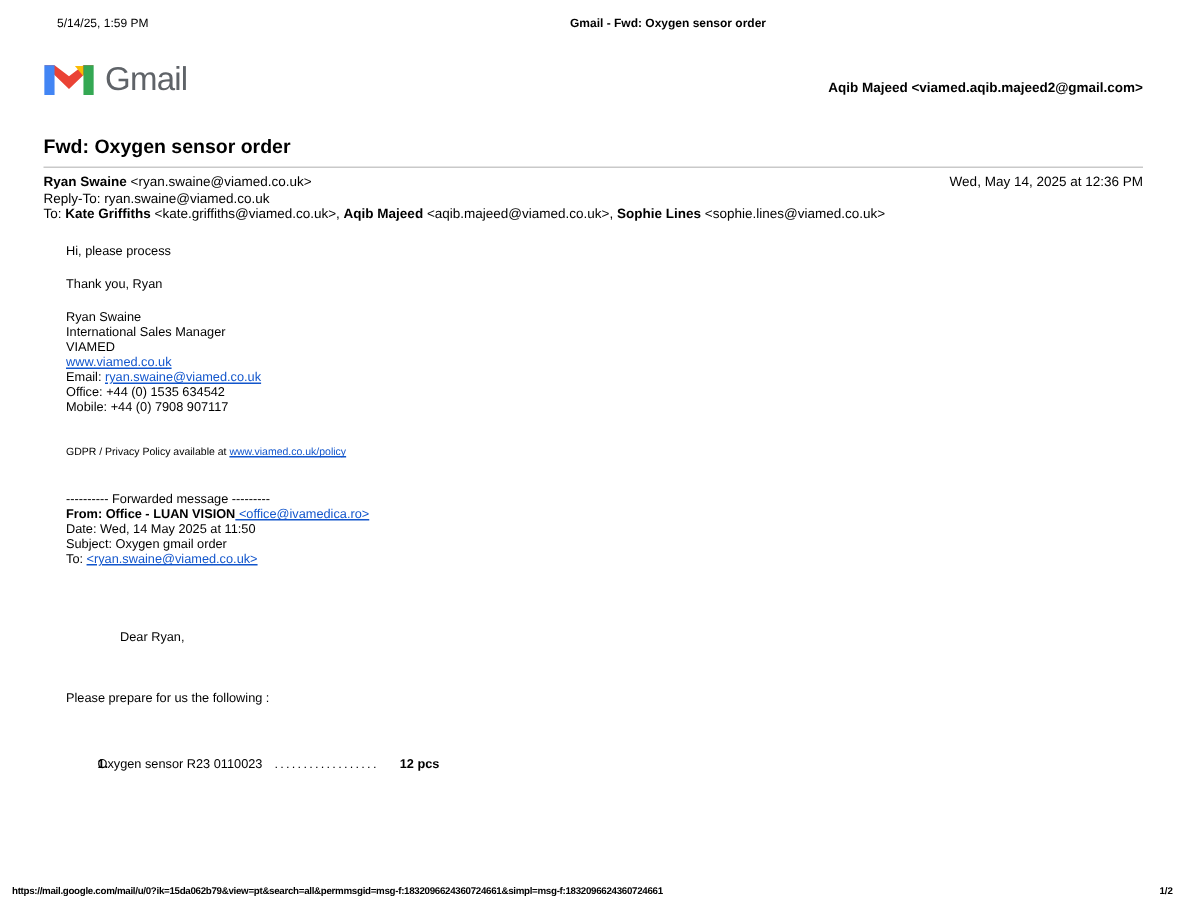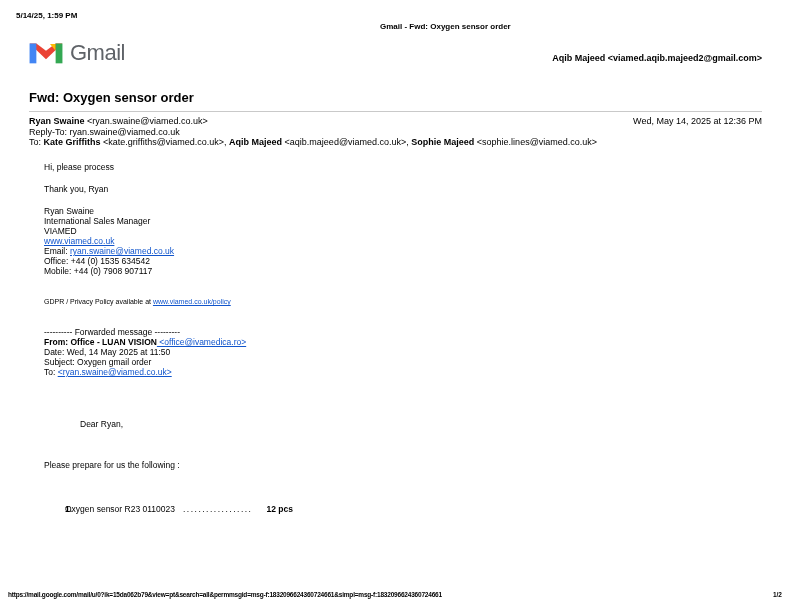--- a/index.html
+++ b/index.html
@@ -2,22 +2,22 @@
 <html><head>
 <meta charset="utf-8">
 <style>
   * { margin:0; padding:0; box-sizing:border-box; }
   html,body { background:#fff; }
   .page {
     position:relative; width:792px; height:612px; background:#ffffff;
     font-family:"Liberation Sans", sans-serif; color:#000; overflow:hidden;
   }
   
-  .print-header-date { position:absolute; top:11px; left:16px; font-size:8px; font-weight:700;text-align:right; }
-  .print-header-title { position:absolute; top:11px; left:380px; font-size:8px; font-weight:700;margin-top:11px; }
+  .print-header-date { position:absolute; top:11px; left:38px; font-size:8px; font-weight:400;text-align:right; }
+  .print-header-title { position:absolute; top:11px; left:380px; font-size:8px; font-weight:700; }
   .print-footer-url { position:absolute; top:591px; left:8px; font-size:6.5px; font-weight:700; letter-spacing:-0.2px; }
   .print-footer-page { position:absolute; top:591px; right:10px; font-size:6.5px; font-weight:700; }
   
   .masthead { position:absolute; top:40px; left:29px; display:flex; gap:7px; }
   .gmail-wordmark { font-size:22px; color:#5f6368; letter-spacing:-0.5px; }
   .account-line { position:absolute; top:53px; right:30px; font-size:9px; font-weight:700; }
   
   .subject { position:absolute; top:90px; left:29px; font-size:13px; font-weight:700; }
   .subject-rule { position:absolute; top:111px; left:29px; width:733px; border-top:1px solid #c9c9c9; }
   
@@ -63,21 +63,21 @@
   <div class="subject">Fwd: Oxygen sensor order</div>
   <div class="subject-rule"></div>
 
   <div class="msg-header">
     <div>
       <span class="bold">Ryan Swaine</span><span> &lt;ryan.swaine@viamed.co.uk&gt;</span>
       <span class="msg-date">Wed, May 14, 2025 at 12:36 PM</span>
     </div>
     <div>Reply-To: ryan.swaine@viamed.co.uk</div>
     <div>
-      <span>To: </span><span class="bold">Kate Griffiths</span><span> &lt;kate.griffiths@viamed.co.uk&gt;</span><span>, </span><span class="bold">Aqib Majeed</span><span> &lt;aqib.majeed@viamed.co.uk&gt;</span><span>, </span><span class="bold">Sophie Majeed</span><span> &lt;sophie.lines@viamed.co.uk&gt;</span>
+      <span>To: </span><span class="bold">Kate Griffiths</span><span> &lt;kate.griffiths@viamed.co.uk&gt;</span><span>, </span><span class="bold">Aqib Majeed</span><span> &lt;aqib.majeed@viamed.co.uk&gt;</span><span>, </span><span class="bold">Sophie Lines</span><span> &lt;sophie.lines@viamed.co.uk&gt;</span>
     </div>
   </div>
 
   <div class="email-body b-greeting">Hi, please process</div>
   <div class="email-body b-thanks">Thank you, Ryan</div>
 
   <div class="email-body b-signature">
     <div>Ryan Swaine</div>
     <div>International Sales Manager</div>
     <div>VIAMED</div>

